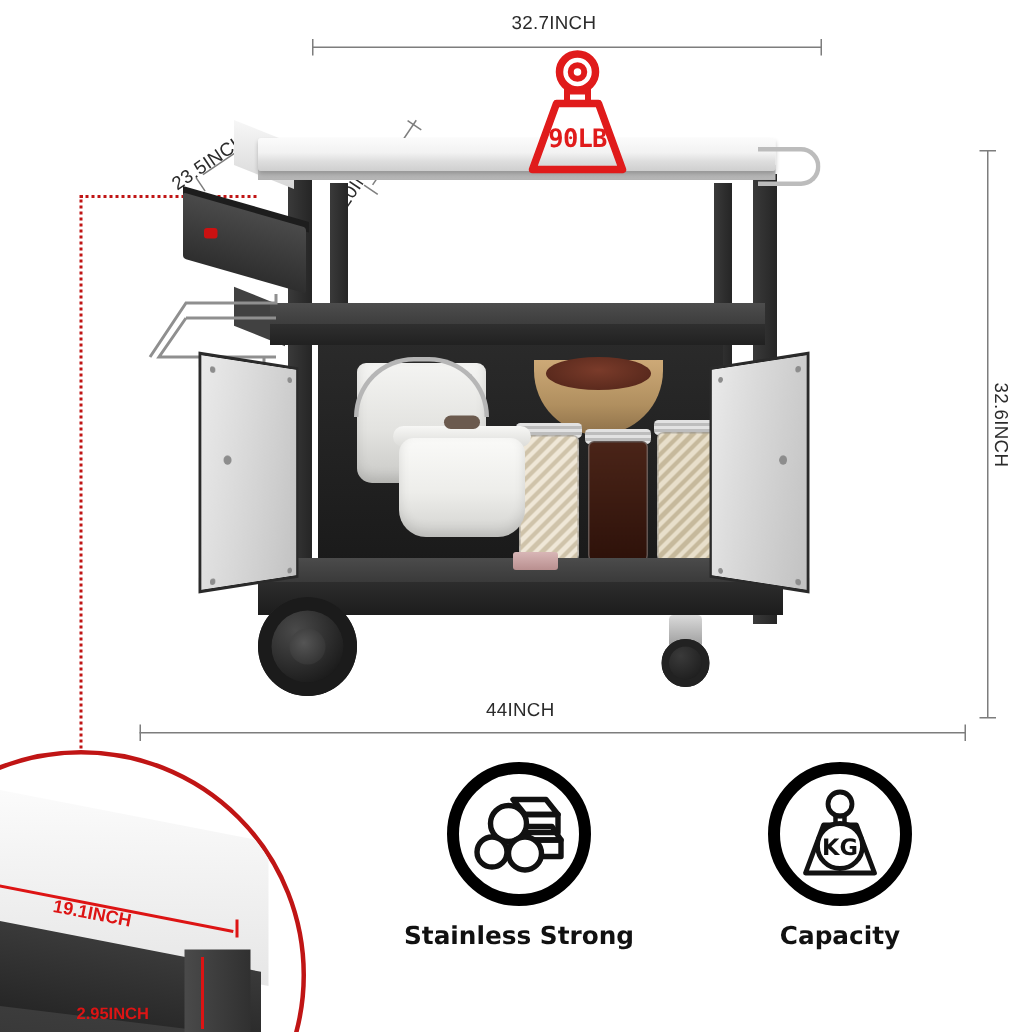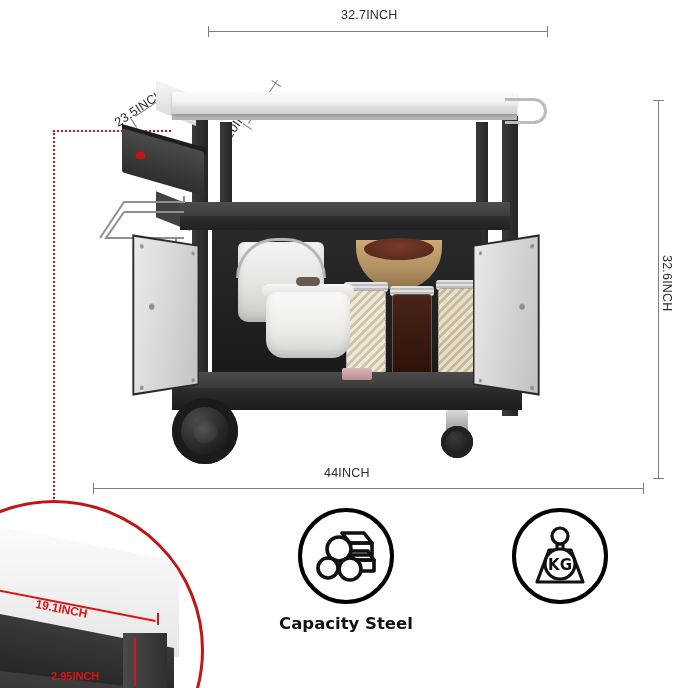--- a/index.html
+++ b/index.html
@@ -256,21 +256,21 @@
     width: 118px; height: 0;
     border-top: 2px dotted #c01515;
   }
 
   
   .feature {
     position: absolute; text-align: center; width: 200px;
   }
   .feature .circle {
     width: 96px; height: 96px; margin: 0 auto 10px auto;
-    border: 4px solid #000000; border-radius: 50%;
+    border: 8px solid #000000; border-radius: 50%;
     display: flex; align-items: center; justify-content: center;
   }
   .feature .flabel {
     font-size: 16.5px; font-weight: 700; color: #111; line-height: 1.2;
     font-family: "DejaVu Sans", sans-serif;
   }
 </style>
 </head>
 <body>
 
@@ -376,20 +376,29 @@
       <div class="caster-wheel"></div>
     </div>
 
     <div class="top-skew"></div>
     <div class="table-top-face"></div>
     <div class="table-top">
       <div class="handle"></div>
     </div>
   </div>
 
+  <div class="weight-badge" style="left:341px; top:33px; width:88px; height:84px;">
+    <svg width="88" height="84" viewBox="0 0 88 84">
+      <circle cx="44" cy="15" r="12" fill="none" stroke="#e01b1b" stroke-width="5"></circle>
+      <circle cx="44" cy="15" r="4.5" fill="none" stroke="#e01b1b" stroke-width="4"></circle>
+      <path d="M37 28 L51 28 L51 36 L37 36 Z" fill="none" stroke="#e01b1b" stroke-width="4"></path>
+      <path d="M30 36 L58 36 L74 80 L14 80 Z" fill="none" stroke="#e01b1b" stroke-width="5" stroke-linejoin="round"></path>
+    </svg>
+    <div class="weight-text" style="top:50px;">90LB</div>
+  </div>
 
 
 
   <div id="detail">
     <div class="d-top"></div>
     <div class="d-body"></div>
     <div class="d-body2"></div>
     <div class="d-side"></div>
 
     <div class="d-redline" style="left:74px; top:83px; width:178px; height:2px; transform:rotate(11deg); transform-origin:0 0;"></div>
@@ -409,28 +418,29 @@
           <path d="M28 6 L50 6 L58 16 L36 16 Z"></path>
           <path d="M36 16 L58 16 L58 28 L36 28 Z"></path>
           <path d="M34 24 L54 24 L60 33 L40 33 Z"></path>
           <path d="M40 33 L60 33 L60 44 L40 44 Z"></path>
         </g>
         <circle cx="25" cy="22" r="12" fill="#fff" stroke="#111" stroke-width="3.6"></circle>
         <circle cx="14" cy="41" r="10" fill="#fff" stroke="#111" stroke-width="3.6"></circle>
         <circle cx="36" cy="42" r="11" fill="#fff" stroke="#111" stroke-width="3.6"></circle>
       </svg>
     </div>
-    <div class="flabel">Capacity Steel</div>
+    <div class="flabel">Stainless Strong</div>
   </div>
 
   <div class="feature" style="left:460px; top:508px;">
     <div class="circle">
       <svg width="66" height="60" viewBox="0 0 66 60">
         <circle cx="33" cy="10" r="8" fill="none" stroke="#111" stroke-width="3.2"></circle>
         <path d="M30 18 L36 18 L36 24 L30 24 Z" fill="none" stroke="#111" stroke-width="3"></path>
         <path d="M22 24 L44 24 L56 56 L10 56 Z" fill="none" stroke="#111" stroke-width="3.2" stroke-linejoin="round"></path>
         <circle cx="33" cy="38" r="15" fill="#fff" stroke="#111" stroke-width="3.2"></circle>
         <text x="33" y="44" font-family="DejaVu Sans, sans-serif" font-size="15" font-weight="bold" text-anchor="middle" fill="#111">KG</text>
       </svg>
     </div>
+    <div class="flabel">Capacity</div>
   </div>
 
 </div>
 
 </body></html>

